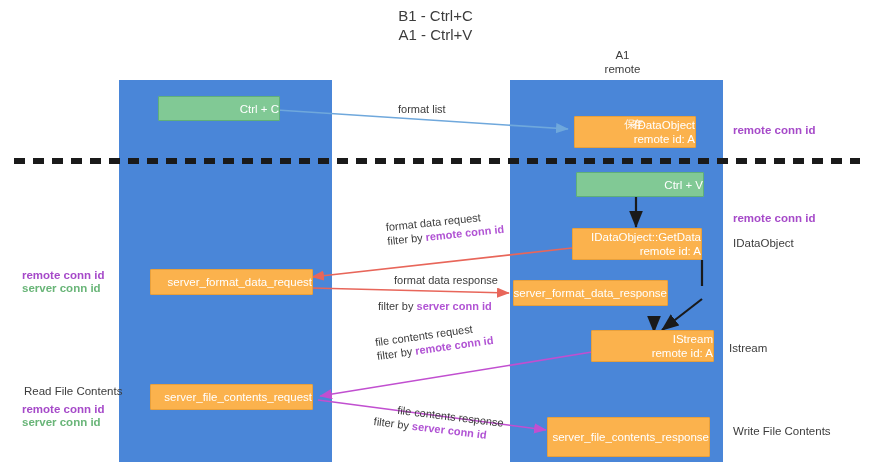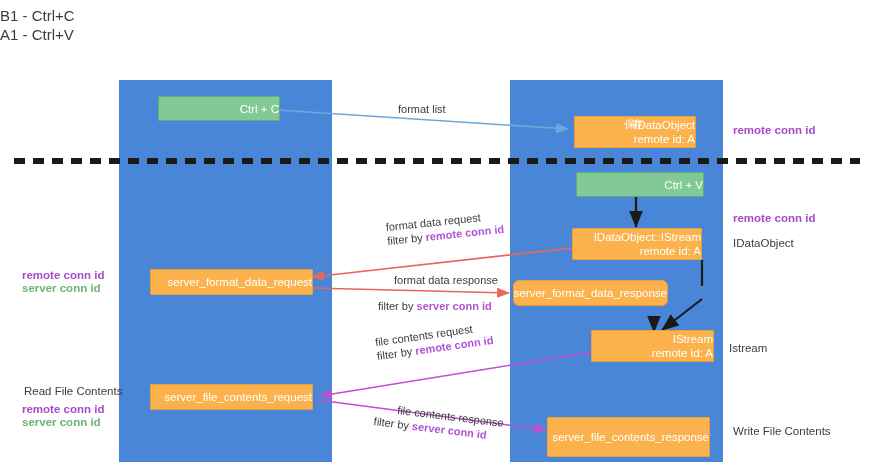--- a/index.html
+++ b/index.html
@@ -16,20 +16,21 @@
     font-family: "Liberation Sans", sans-serif;
     overflow: hidden;
   }
 
   
   .title {
     position: absolute;
     left: 0;
     top: 6px;
     width: 871px;
+    text-align: center;
     font-size: 15px;
     line-height: 19px;
     color: #3c3c3c;
     white-space: pre;
   }
 
   
   .col-header {
     position: absolute;
     text-align: center;
@@ -125,20 +126,22 @@
   }
 </style>
 </head>
 <body>
 
 <div id="canvas">
 
   <div class="title">B1 - Ctrl+C
 A1 - Ctrl+V</div>
 
+  <div class="col-header" style="left:555px; top:48px; width:135px;">A1
+remote</div>
 
   <div class="lane" style="left:119px; top:80px; width:213px; height:382px;"></div>
   <div class="lane" style="left:510px; top:80px; width:213px; height:382px;"></div>
 
   <svg id="arrows" viewBox="0 0 871 467">
     <defs>
       <marker id="ah-blue" markerWidth="9" markerHeight="9" refX="7.5" refY="3.2" orient="auto">
         <path d="M0,0 L8,3.2 L0,6.4 z" fill="#6fa8dc"></path>
       </marker>
       <marker id="ah-red" markerWidth="9" markerHeight="9" refX="7.5" refY="3.2" orient="auto">
@@ -183,29 +186,29 @@
       <span>IDataObject</span>
     </span>
     <span class="l2">remote id: A</span>
   </div>
 
   <div class="node green" style="left:576px; top:172px; width:128px; height:25px;">
     <span>Ctrl + V</span>
   </div>
 
   <div class="node orange" style="left:572px; top:228px; width:130px; height:32px;">
-    <span>IDataObject::IStream</span>
+    <span>IDataObject::GetData</span>
     <span class="l2">remote id: A</span>
   </div>
 
   <div class="node orange" style="left:150px; top:269px; width:163px; height:26px;">
     <span>server_format_data_request</span>
   </div>
 
-  <div class="node orange" style="left:513px; top:280px; width:155px; height:26px;border-radius:6px;">
+  <div class="node orange" style="left:513px; top:280px; width:155px; height:26px;">
     <span>server_format_data_response</span>
   </div>
 
   <div class="node orange" style="left:591px; top:330px; width:123px; height:32px;">
     <span>IStream</span>
     <span class="l2">remote id: A</span>
   </div>
 
   <div class="node orange" style="left:150px; top:384px; width:163px; height:26px;">
     <span>server_file_contents_request</span>

